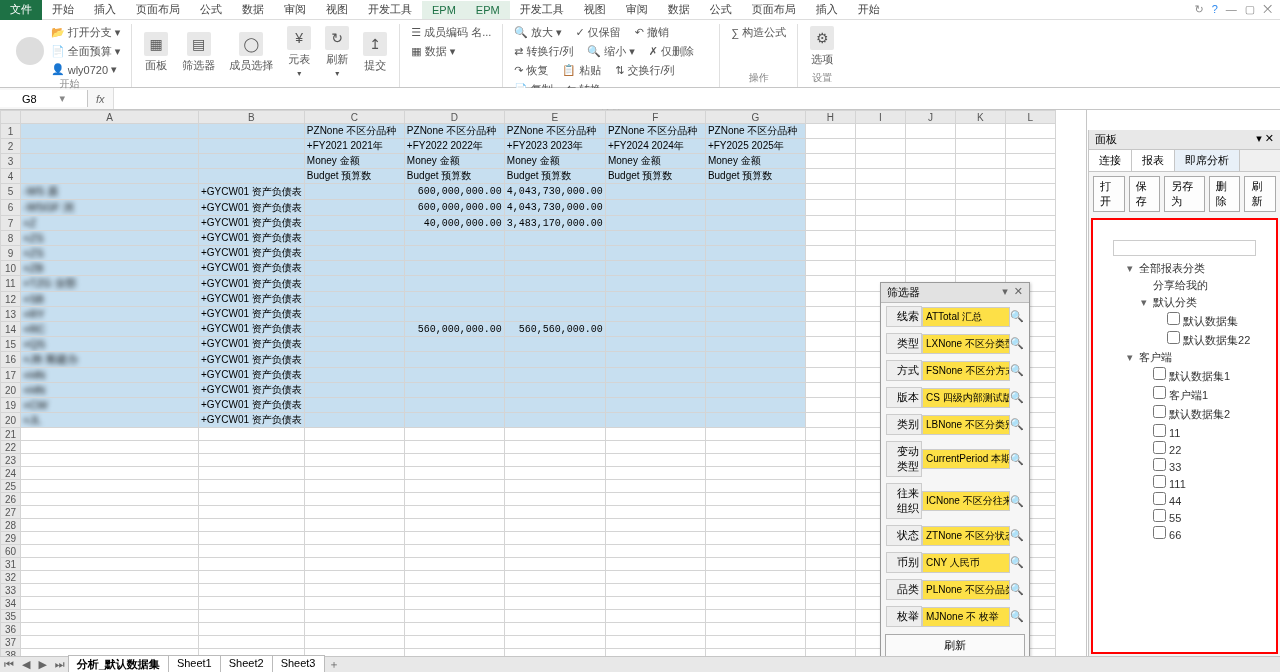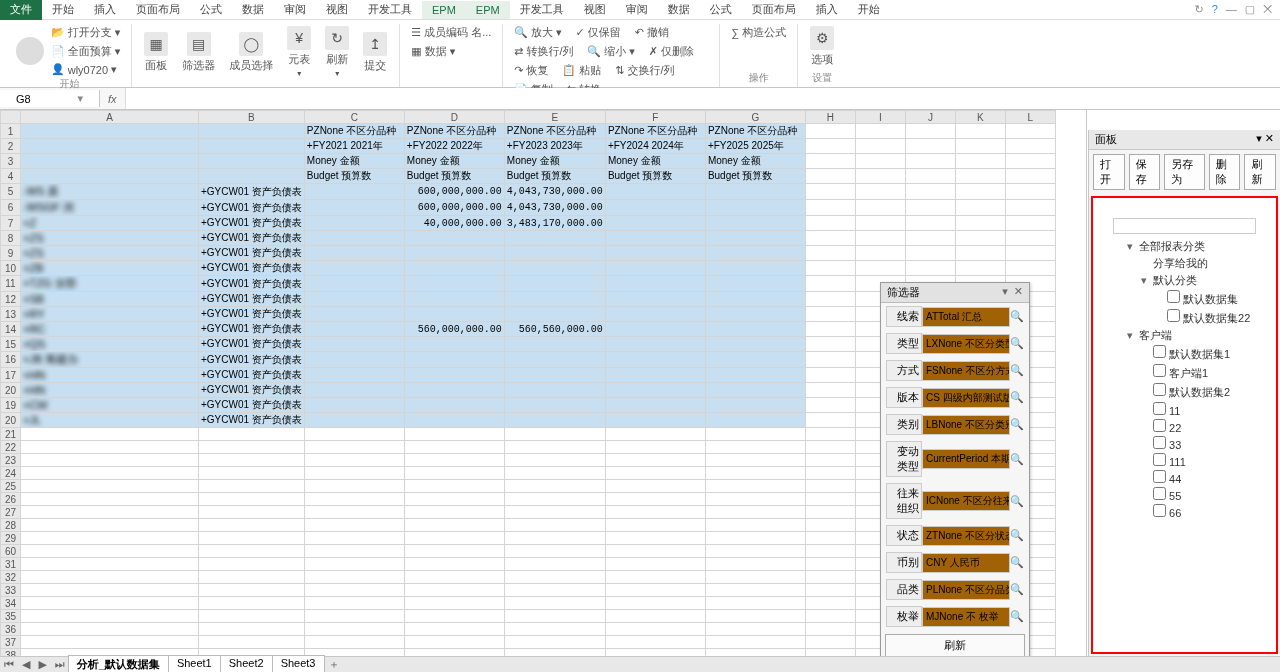--- a/index.html
+++ b/index.html
@@ -19,21 +19,21 @@
 .ribbon-group-label { text-align: center; color: #888; font-size: 10px; padding-bottom: 2px; }
 .ribbon-row { display: flex; gap: 6px; align-items: center; }
 .user-block { display: flex; align-items: center; gap: 4px; }
 .avatar { width: 28px; height: 28px; border-radius: 50%; background: #ddd; }
 .small-btn { display: flex; align-items: center; gap: 3px; color: #555; padding: 1px 3px; }
 .big-btn { display: flex; flex-direction: column; align-items: center; gap: 2px; color: #555; padding: 2px 4px; cursor: pointer; }
 .big-btn .ico { width: 24px; height: 24px; background: #e8e8e8; border-radius: 2px; display: flex; align-items: center; justify-content: center; font-size: 14px; }
 
 
 .namebox-bar { height: 22px; border-bottom: 1px solid #c6c6c6; display: flex; align-items: center; background: #f7f7f7; }
-.namebox { width: 100px; border-right: 1px solid #c6c6c6; padding: 2px 16px; background: #fff; display: flex; align-items: center; justify-content: space-between; }
+.namebox { width: 88px; border-right: 1px solid #c6c6c6; padding: 2px 22px; background: #fff; display: flex; align-items: center; justify-content: space-between; }
 .fx { padding: 0 8px; color: #666; font-style: italic; }
 
 
 .grid-wrap { position: absolute; top: 110px; left: 0; right: 193px; bottom: 16px; overflow: hidden; border-right: 1px solid #c6c6c6; }
 .grid { border-collapse: collapse; table-layout: fixed; }
 .grid th, .grid td { border: 1px solid #d4d4d4; height: 13px; font-size: 10px; padding: 0 2px; white-space: nowrap; overflow: hidden; }
 .grid th { background: #e8e8e8; font-weight: normal; text-align: center; color: #555; }
 .grid .rowhdr { background: #e8e8e8; text-align: center; width: 20px; color: #555; }
 .colA { width: 178px; } .colB { width: 102px; }
 .colC, .colD, .colE, .colF, .colG { width: 100px; text-align: right; }
@@ -58,21 +58,21 @@
 .tree ul { list-style: none; padding-left: 14px; }
 .tree li { padding: 1px 0; color: #333; }
 .tree .tw { color: #666; margin-right: 3px; display: inline-block; width: 9px; }
 
 
 .filter-panel { position: absolute; left: 880px; top: 282px; width: 150px; background: #f6f6f6; border: 1px solid #9a9a9a; box-shadow: 1px 1px 3px rgba(0,0,0,.2); }
 .filter-title { background: #e2e2e2; padding: 2px 6px; display: flex; justify-content: space-between; border-bottom: 1px solid #bbb; }
 .filter-title .ctl { display: flex; gap: 6px; color: #666; cursor: pointer; }
 .filter-row { display: flex; align-items: center; padding: 3px 5px; gap: 0; }
 .filter-row .lbl { width: 36px; text-align: right; background: #eee; border: 1px solid #ccc; padding: 2px 2px; }
-.filter-row .val { flex: 1; border: 1px solid #ccc; background: #a16207; padding: 2px 3px; font-size: 10px; overflow: hidden; white-space: nowrap; }
+.filter-row .val { flex: 1; border: 1px solid #ccc; background: #fde047; padding: 2px 3px; font-size: 10px; overflow: hidden; white-space: nowrap; }
 .filter-row .q { width: 14px; text-align: center; color: #888; cursor: pointer; }
 .filter-refresh { margin: 4px; text-align: center; border: 1px solid #aaa; background: #fafafa; padding: 3px; cursor: pointer; }
 
 
 .sheet-tabs { position: absolute; bottom: 0; left: 0; right: 0; height: 16px; background: #e8e8e8; border-top: 1px solid #c6c6c6; display: flex; align-items: center; font-size: 10px; }
 .sheet-tabs .nav { padding: 0 4px; color: #666; }
 .sheet-tabs .tab { padding: 1px 8px; border: 1px solid #bbb; background: #fff; margin-left: -1px; cursor: pointer; }
 .sheet-tabs .tab.active { background: #fff; font-weight: bold; border-bottom: 1px solid #fff; }
 
 .blur { filter: blur(2.5px); }
@@ -931,20 +931,25 @@
         </tr>
       </tbody>
     </table>
 </div>
 
 <div class="right-panel">
   <div class="panel-title">
     <span>面板</span>
     <span>▾ ✕</span>
   </div>
+  <div class="panel-tabs" id="panel-tabs">
+      <div class="panel-tab">连接</div>
+      <div class="panel-tab">报表</div>
+      <div class="panel-tab active">即席分析</div>
+    </div>
   <div class="btn-row" id="panel-btns">
       <div class="pbtn">打开</div>
       <div class="pbtn">保存</div>
       <div class="pbtn">另存为</div>
       <div class="pbtn">删除</div>
       <div class="pbtn">刷新</div>
     </div>
   <div class="tree-box">
     <input type="text" style="">
     <div class="tree" id="tree">

